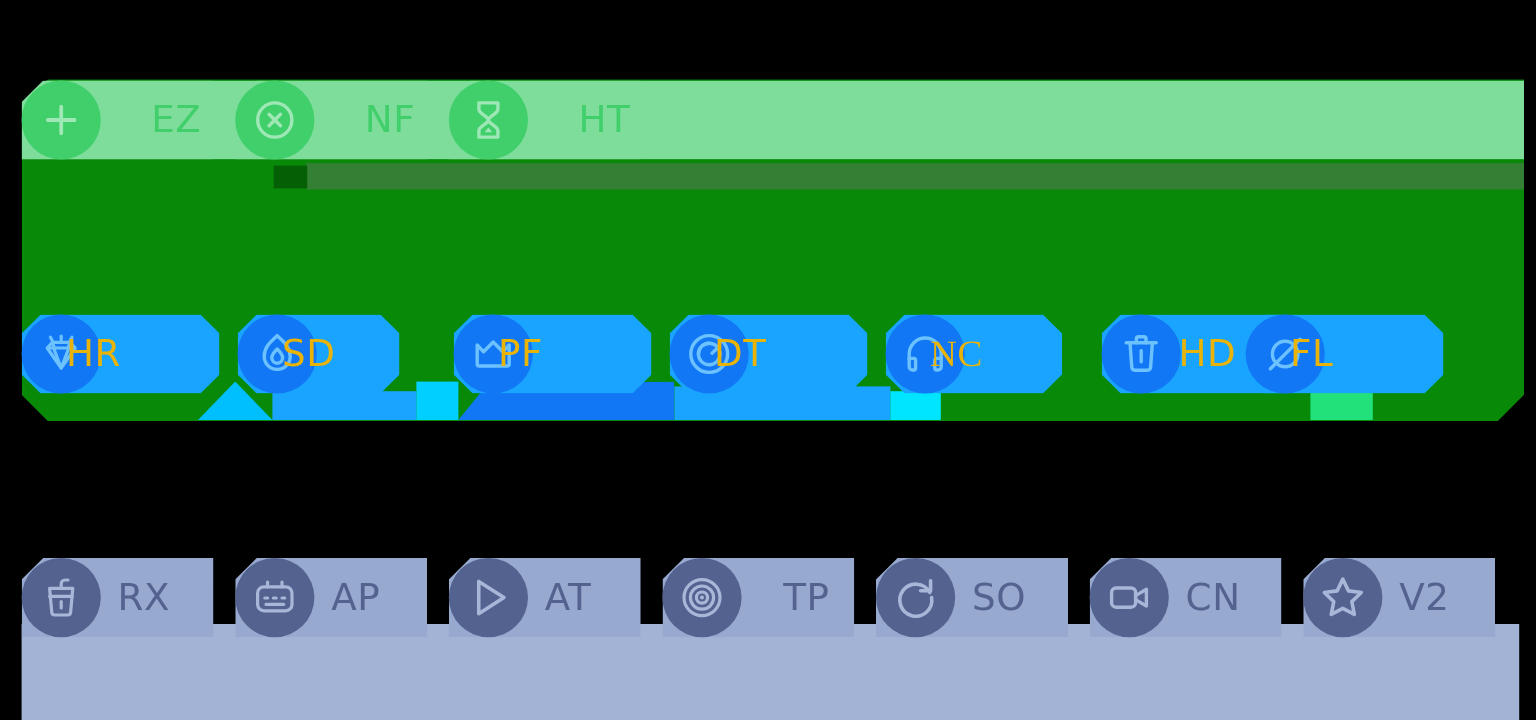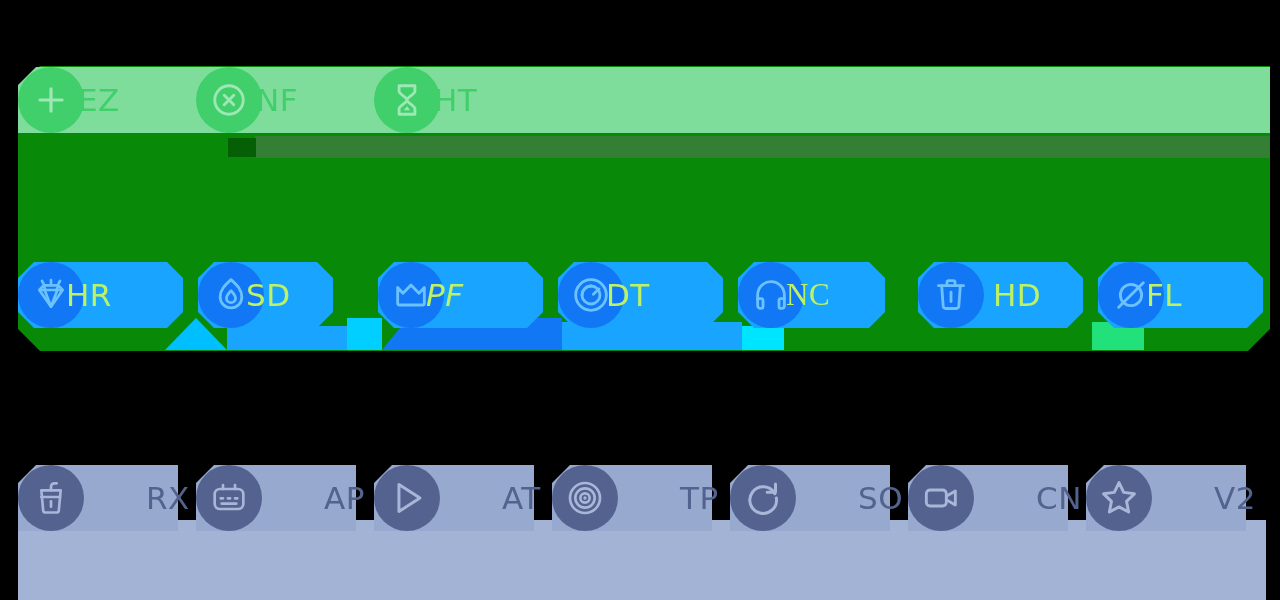--- a/index.html
+++ b/index.html
@@ -57,33 +57,33 @@
   .chip .lbl{
     position:relative;font-weight:400;letter-spacing:.5px;white-space:nowrap;
   }
   .chip svg{display:block;}
 
   
   .chip.g{height:66px;}
   .chip.g .body{position:absolute;left:0;top:0;height:66px;width:100%;
      background:#7EDD9B;clip-path:polygon(18px 0,100% 0,100% 100%,0 100%,0 18px);}
   .chip.g .disc{width:66px;height:66px;background:#41CF6B;}
-  .chip.g .lbl{margin-left:60px;font-size:31px;color:#41CF6B;}
+  .chip.g .lbl{margin-left:108px;font-size:31px;color:#41CF6B;}
 
   
   .chip.b{height:66px;}
   .chip.b .body{position:absolute;left:0;top:0;height:66px;width:100%;
      background:#19A5FF;
      clip-path:polygon(16px 0,calc(100% - 16px) 0,100% 16px,100% calc(100% - 16px),
                        calc(100% - 16px) 100%,16px 100%,0 calc(100% - 16px),0 16px);}
   .chip.b .disc{width:66px;height:66px;background:#1177F5;}
-  .chip.b .lbl{margin-left:48px;font-size:31px;color:#bef264;}
-
-  
-  .chip.s{height:66px;padding-left:48px;}
+  .chip.b .lbl{margin-left:37px;font-size:31px;color:#eab308;}
+
+  
+  .chip.s{height:66px;}
   .chip.s .body{position:absolute;left:0;top:0;height:66px;width:100%;
      background:#97A9CE;clip-path:polygon(18px 0,100% 0,100% 100%,0 100%,0 18px);}
   .chip.s .disc{width:66px;height:66px;background:#53628F;}
   .chip.s .lbl{margin-left:80px;font-size:31px;color:#53628F;}
 </style>
 </head>
 <body>
 
 <div class="stage">
 
@@ -148,21 +148,21 @@
       <div class="chip b" style="left: 198px; top: 262px; width: 135px;">
         <div class="body"></div>
         <div class="disc">
           <svg width="40" height="40" viewBox="0 0 24 24" fill="none" stroke="#6CC2FF" stroke-width="1.7" stroke-linejoin="round">
             <path d="M12 2.8C8.5 6 5.5 8.6 5.5 13.2A6.5 6.5 0 0 0 18.5 13.2C18.5 8.6 15.5 6 12 2.8z"></path>
             <path d="M12 9.5c-1.6 1.6-2.7 2.8-2.7 4.4a2.7 2.7 0 0 0 5.4 0c0-1.6-1.1-2.8-2.7-4.4z"></path>
           </svg>
         </div>
         <span class="lbl">SD</span>
       </div>
-      <div class="chip b" style="left: 378px; top: 262px; width: 165px; font-style: italic;">
+      <div class="chip b" style="left: 378px; top: 262px; width: 165px;">
         <div class="body"></div>
         <div class="disc">
           <svg width="40" height="40" viewBox="0 0 24 24" fill="none" stroke="#6CC2FF" stroke-width="1.7" stroke-linejoin="round">
             <path d="M4 7.5l3.2 3.4L12 6l4.8 4.9L20 7.5V17a1 1 0 0 1-1 1H5a1 1 0 0 1-1-1z"></path>
           </svg>
         </div>
         <span class="lbl">PF</span>
       </div>
       <div class="chip b" style="left: 558px; top: 262px; width: 165px;">
         <div class="body"></div>
@@ -192,21 +192,21 @@
         <div class="disc">
           <svg width="40" height="40" viewBox="0 0 24 24" fill="none" stroke="#6CC2FF" stroke-width="1.7" stroke-linejoin="round" stroke-linecap="round">
             <path d="M4.5 6.4h15"></path>
             <path d="M9.6 6.4V4.4a1 1 0 0 1 1-1h2.8a1 1 0 0 1 1 1v2"></path>
             <path d="M6.4 6.4l.9 12.2a1.6 1.6 0 0 0 1.6 1.5h6.2a1.6 1.6 0 0 0 1.6-1.5l.9-12.2"></path>
             <path d="M12 10.3v5.6"></path>
           </svg>
         </div>
         <span class="lbl">HD</span>
       </div>
-      <div class="chip b" style="left: 1098px; top: 262px; width: 165px;">
+      <div class="chip b" style="left: 1038px; top: 262px; width: 165px;">
         <div class="body"></div>
         <div class="disc">
           <svg width="40" height="40" viewBox="0 0 24 24" fill="none" stroke="#6CC2FF" stroke-width="1.7" stroke-linecap="round">
             <circle cx="12" cy="12" r="6.4"></circle>
             <path d="M4.6 19.4L19.4 4.6"></path>
           </svg>
         </div>
         <span class="lbl">FL</span>
       </div>
       <div class="chip s" style="left: 18px; top: 465px; width: 160px;">
@@ -235,21 +235,21 @@
       </div>
       <div class="chip s" style="left: 374px; top: 465px; width: 160px;">
         <div class="body"></div>
         <div class="disc">
           <svg width="42" height="42" viewBox="0 0 24 24" fill="none" stroke="#A8B6D8" stroke-width="1.7" stroke-linejoin="round">
             <path d="M7.4 4.3v15.4L19.4 12z"></path>
           </svg>
         </div>
         <span class="lbl">AT</span>
       </div>
-      <div class="chip s" style="left: 552px; top: 465px; width: 160px;">
+      <div class="chip s" style="left: 552px; top: 465px; width: 160px; justify-content: center;">
         <div class="body"></div>
         <div class="disc">
           <svg width="40" height="40" viewBox="0 0 24 24" fill="none" stroke="#A8B6D8" stroke-width="1.6">
             <circle cx="12" cy="12" r="9"></circle>
             <circle cx="12" cy="12" r="5.8"></circle>
             <circle cx="12" cy="12" r="2.8"></circle>
             <circle cx="12" cy="12" r="1" fill="#A8B6D8" stroke="none"></circle>
           </svg>
         </div>
         <span class="lbl">TP</span>

